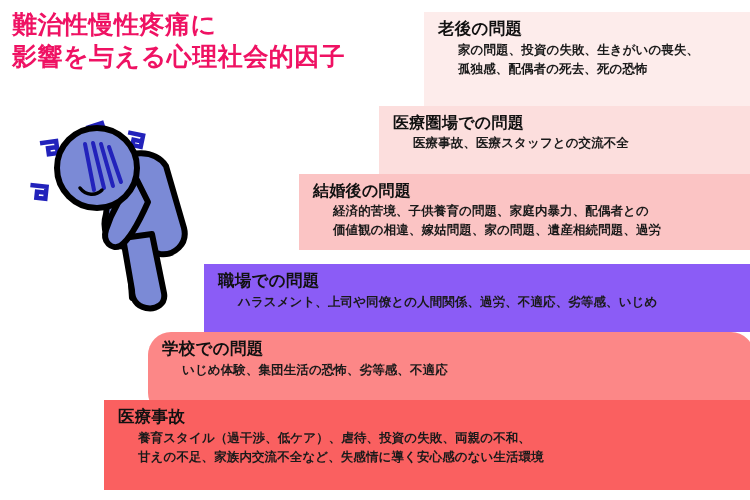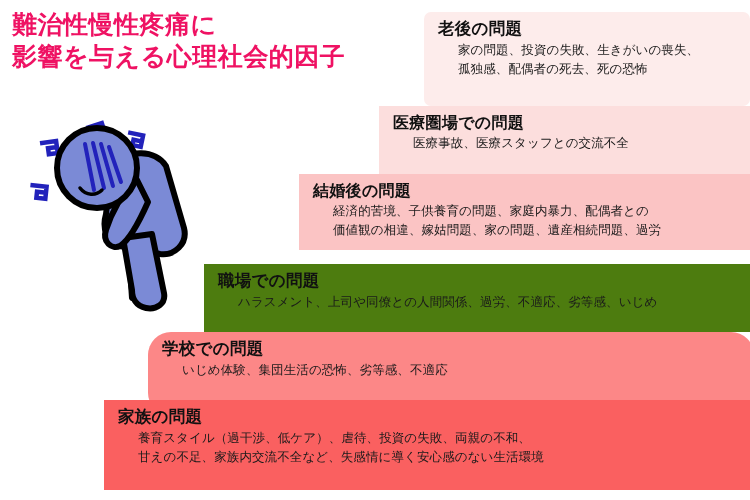--- a/index.html
+++ b/index.html
@@ -47,21 +47,21 @@
   .step .head {
     font-size: 16px;
     font-weight: bold;
     color: #111111;
     line-height: 1.34;
     letter-spacing: 0.3px;
     white-space: nowrap;
   }
   .step .body {
     font-size: 12.5px;
-    font-weight: normal;
+    font-weight: bold;
     color: #1a1a1a;
     line-height: 1.52;
     letter-spacing: 0.1px;
     padding-left: 20px;
     white-space: nowrap;
   }
 
   
   #step-0 { left: 424px; top: 12px;  width: 326px; height: 94px;  background: #fdeceb; }
   #step-1 { left: 379px; top: 106px; width: 371px; height: 82px;  background: #fcdedd; }
@@ -120,46 +120,46 @@
         <path d="M61,56 L70,102"></path>
         <path d="M69,55 L80,100"></path>
         <path d="M77,56 L89,98"></path>
         <path d="M85,59 L97,94"></path>
       </g>
 
       <path d="M56,100 C62,108 72,108 78,102" fill="none" stroke="#000000" stroke-width="3.5" stroke-linecap="round"></path>
     </svg>
   </div>
 
-  <div class="step" id="step-0" style="background: rgb(253, 236, 235); border-radius: 7px;">
+  <div class="step" id="step-0" style="background: rgb(253, 236, 235);">
     <div class="head">老後の問題</div>
     <div class="body">家の問題、投資の失敗、生きがいの喪失、</div>
     <div class="body">孤独感、配偶者の死去、死の恐怖</div>
   </div>
 
   <div class="step" id="step-1" style="background: rgb(252, 222, 221);">
     <div class="head">医療圏場での問題</div>
     <div class="body">医療事故、医療スタッフとの交流不全</div>
   </div>
 
   <div class="step" id="step-2" style="background: rgb(251, 196, 196);">
     <div class="head">結婚後の問題</div>
     <div class="body">経済的苦境、子供養育の問題、家庭内暴力、配偶者との</div>
     <div class="body">価値観の相違、嫁姑問題、家の問題、遺産相続問題、過労</div>
   </div>
 
-  <div class="step" id="step-3" style="background: #4d7c0f;">
+  <div class="step" id="step-3" style="background: #8b5cf6;">
     <div class="head">職場での問題</div>
     <div class="body">ハラスメント、上司や同僚との人間関係、過労、不適応、劣等感、いじめ</div>
   </div>
 
   <div class="step" id="step-4" style="background: rgb(252, 135, 135);">
     <div class="head">学校での問題</div>
     <div class="body">いじめ体験、集団生活の恐怖、劣等感、不適応</div>
   </div>
 
   <div class="step" id="step-5" style="background: rgb(250, 96, 96);">
-    <div class="head">家族の問題</div>
+    <div class="head">医療事故</div>
     <div class="body">養育スタイル（過干渉、低ケア）、虐待、投資の失敗、両親の不和、</div>
     <div class="body">甘えの不足、家族内交流不全など、失感情に導く安心感のない生活環境</div>
   </div>
 
 </div>
 
 </body></html>

